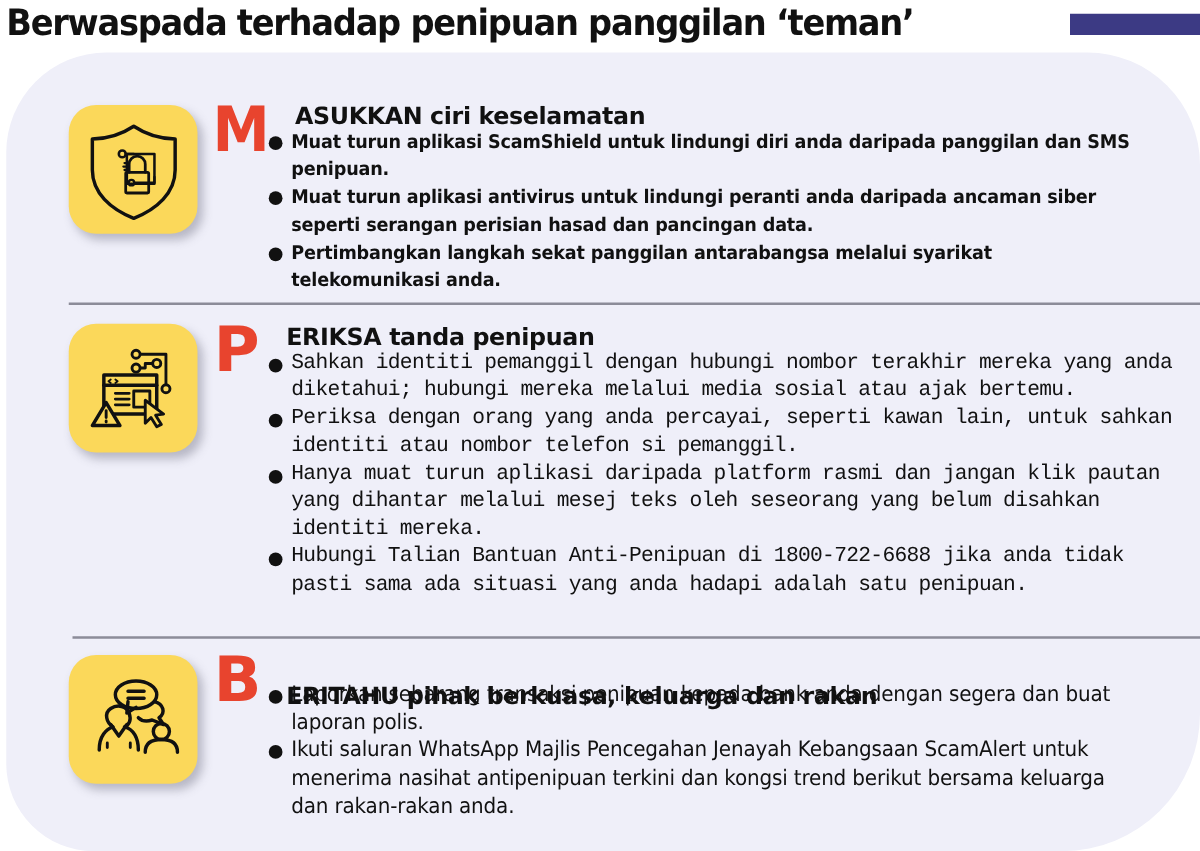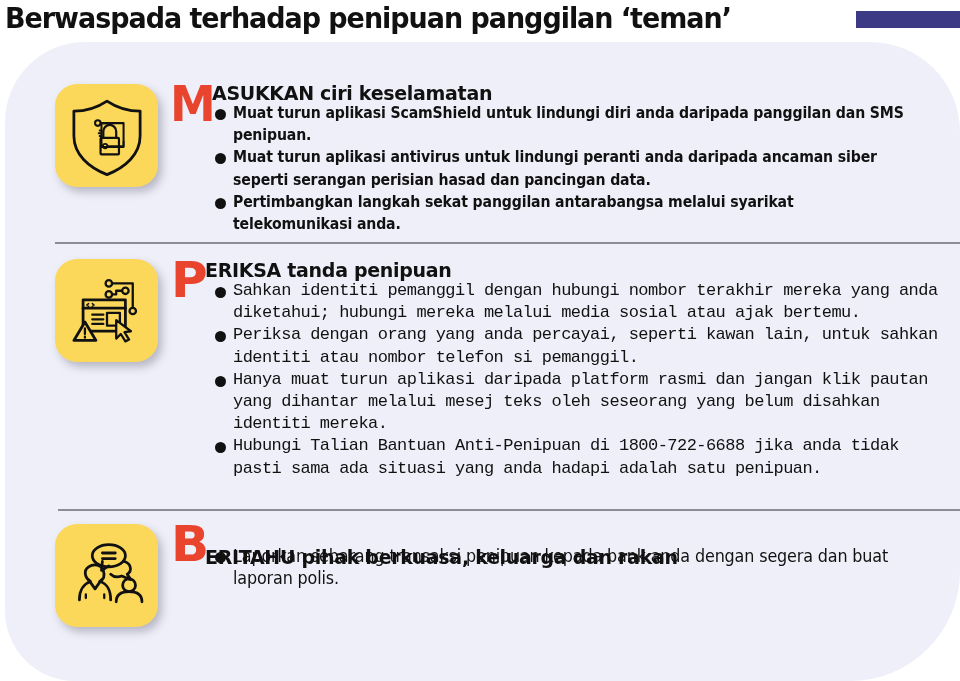--- a/index.html
+++ b/index.html
@@ -44,20 +44,21 @@
     color: #e8442e; font-size: 50px; line-height: 44px;
   }
   .big-letter.l1 { left: 170px; top: 82px; letter-spacing: -2px; transform: scaleX(0.92); transform-origin: left; }
   .big-letter.l2 { left: 171px; top: 258px; }
   .big-letter.l3 { left: 171px; top: 522px; }
 
   .heading {
     position: absolute; font-family: "DejaVu Sans", sans-serif; font-weight: bold;
     font-size: 19px; color: #111; white-space: nowrap; line-height: 22px;
     letter-spacing: -0.3px;
+    padding-left: 24px;
   }
   .heading.h1 { left: 212px; top: 82px; }
   .heading.h2 { left: 205px; top: 259px; }
   .heading.h3 { left: 205px; top: 522px; margin-top: 24px; }
 
   .bullets { position: absolute; list-style: none; }
   .bullets li { position: relative; padding-left: 18px; }
   .bullets li .dot {
     position: absolute; left: 0; top: 7px; width: 11px; height: 11px;
     border-radius: 50%; background: #111;
@@ -166,13 +167,17 @@
     <path d="M60 78 C60 70 66 67 74 67 C82 67 88 70 88 78"></path>
   </svg>
 </div>
 <div class="big-letter l3">B</div>
 <div class="heading h3">ERITAHU pihak berkuasa, keluarga dan rakan</div>
 <ul class="bullets b3">
   <li>
       <span class="dot"></span>
       <span class="txt">Laporkan sebarang transaksi penipuan kepada bank anda dengan segera dan buat laporan polis.</span>
     </li>
+  <li>
+      <span class="dot"></span>
+      <span class="txt">Ikuti saluran WhatsApp Majlis Pencegahan Jenayah Kebangsaan ScamAlert untuk menerima nasihat antipenipuan terkini dan kongsi trend berikut bersama keluarga dan rakan-rakan anda.</span>
+    </li>
 </ul>
 
 </body></html>

